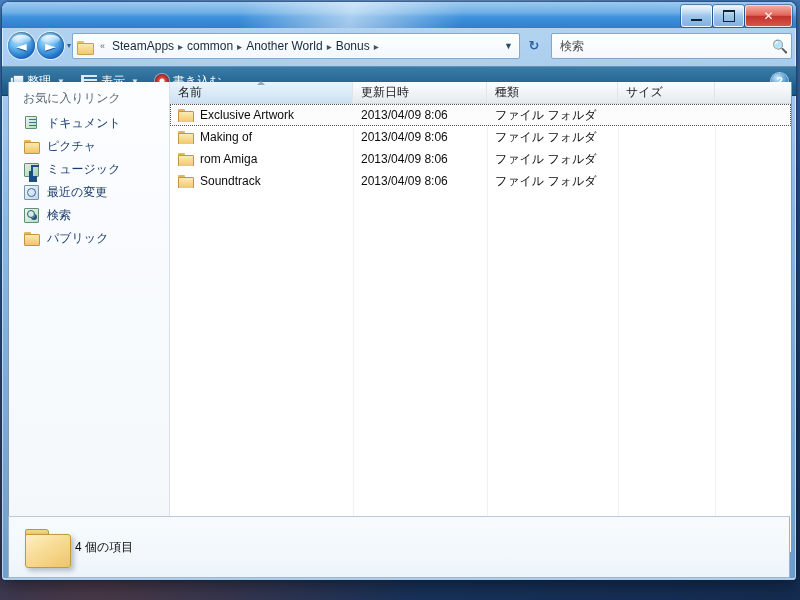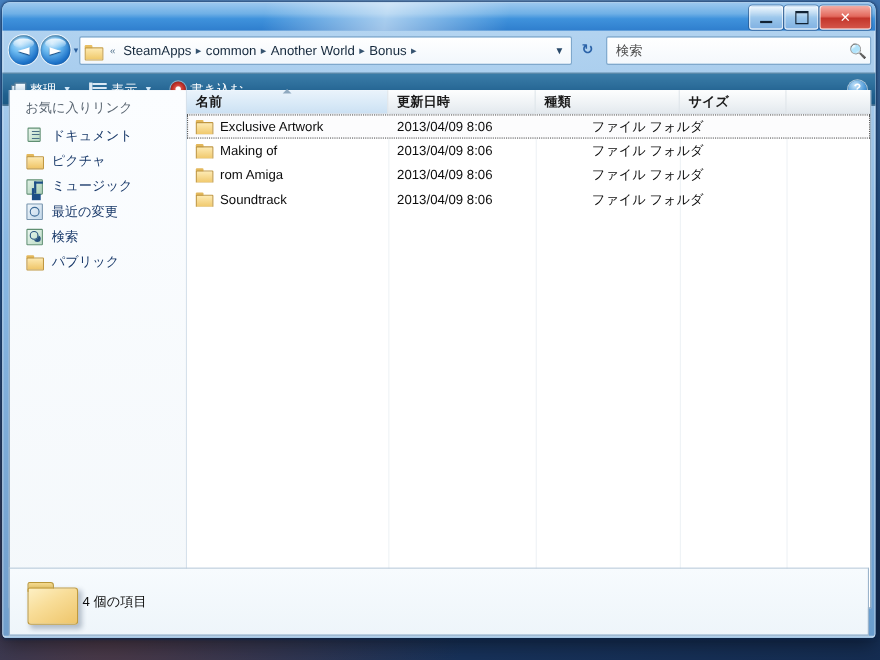--- a/index.html
+++ b/index.html
@@ -171,37 +171,37 @@
     padding:0 10px 0 14px;color:#1a3a6a;font-size:12px;
   }
   #folders-chevron{color:#1c4c80;font-size:11px;}
 
   
   #listview{flex:1;background:#fff;position:relative;}
   #colhead{display:flex;height:21px;
     background:linear-gradient(180deg,#fdfefe,#eef2f5 60%,#e3e9ee);
     border-bottom:1px solid #d3dbe2;font-size:12px;color:#1a1a1a;}
   .col{position:relative;display:flex;align-items:center;padding-left:8px;
-       border-right:1px solid #dfe5ea;box-sizing:border-box;font-weight:bold;}
+       border-right:1px solid #dfe5ea;box-sizing:border-box;}
   .col.sorted{background:linear-gradient(180deg,#eaf3fb,#d8e9f7 60%,#cce1f3);}
   .sortmark{position:absolute;left:50%;top:-1px;transform:translateX(-50%);
      width:0;height:0;border-left:4px solid transparent;border-right:4px solid transparent;
      border-bottom:4px solid #8fa9bf;}
   .col-name{width:183px;}
   .col-date{width:134px;text-align:right;}
   .col-type{width:131px;}
   .col-size{width:97px;}
   .col-rest{flex:1;border-right:0;}
   #rows{position:relative;}
   .row{display:flex;height:22px;align-items:center;font-size:12px;color:#0c0c0c;box-sizing:border-box;}
   .row.focused{outline:1px dotted #555;outline-offset:-1px;background:#fcfcfd;}
   .cell{box-sizing:border-box;padding-left:8px;display:flex;align-items:center;gap:6px;white-space:nowrap;overflow:hidden;}
   .cell.c-name{width:183px;}
   .cell.c-date{width:134px;}
-  .cell.c-type{width:131px;margin-left:43px;}
+  .cell.c-type{width:131px;}
   .cell.c-size{width:97px;}
   .row-folder-ico{width:16px;height:13px;position:relative;flex:none;}
   .row-folder-ico::before{content:"";position:absolute;left:0;top:0;width:7px;height:3px;
      background:#e3b85c;border-radius:1px 1px 0 0;}
   .row-folder-ico::after{content:"";position:absolute;left:0;top:2px;width:14px;height:10px;
      background:linear-gradient(180deg,#fdeab2,#f0c86b);border:1px solid #c09740;border-radius:1px;}
   
   #colguides{position:absolute;left:0;top:21px;right:0;bottom:0;pointer-events:none;}
   .guide{position:absolute;top:0;bottom:0;width:1px;background:#eef2f6;}
   #detailspane{

